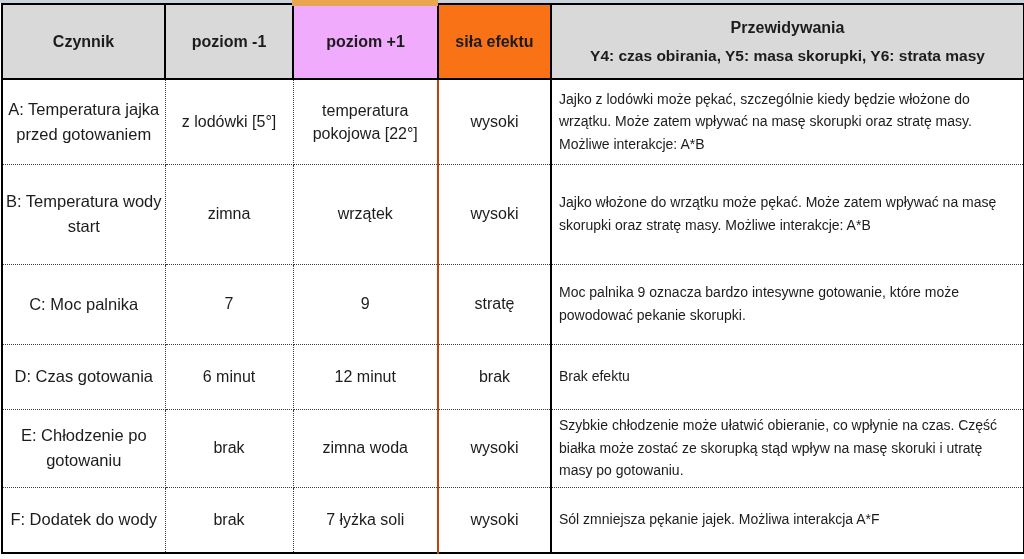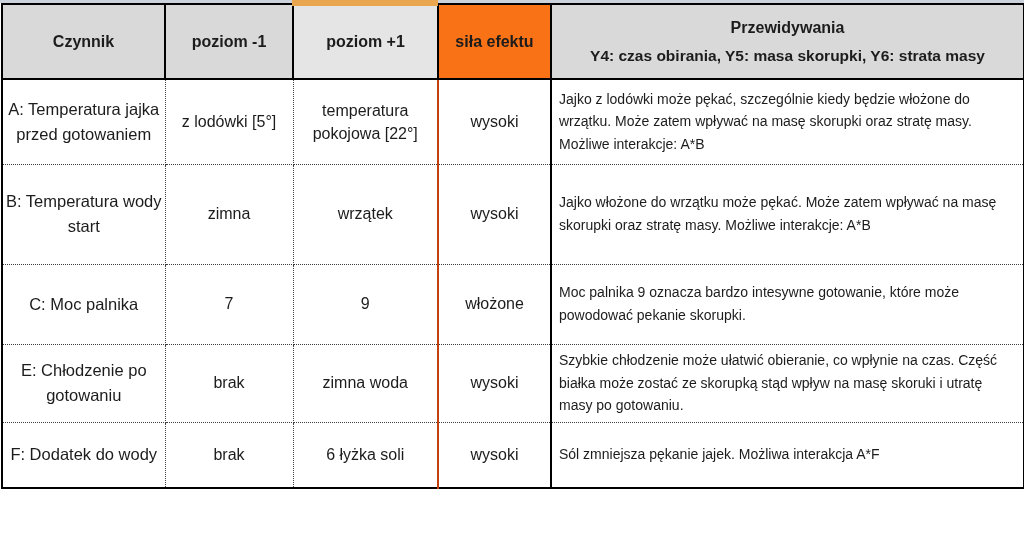--- a/index.html
+++ b/index.html
@@ -41,21 +41,21 @@
       <col style="width:163px">
         <col style="width:128px">
         <col style="width:145px">
         <col style="width:113px">
         <col style="width:473px">
     </colgroup>
     <tbody>
         <tr style="height:75px">
       <th style="background: rgb(217, 217, 217);">Czynnik</th>
       <th style="background: rgb(217, 217, 217);">poziom -1</th>
-      <th style="background: #e5e5e5;">poziom +1</th>
+      <th style="background: #f0abfc;">poziom +1</th>
       <th style="background: #f97316;">siła efektu</th>
       <th style="background: rgb(217, 217, 217);">
         <div>Przewidywania</div>
         <div class="sub">Y4: czas obirania, Y5: masa skorupki, Y6: strata masy</div>
       </th>
     </tr>
 
     <tr style="height:85px">
       <td class="factor">A: Temperatura jajka przed gotowaniem</td>
       <td>z lodówki [5°]</td>
@@ -69,35 +69,42 @@
       <td>zimna</td>
       <td>wrzątek</td>
       <td class="effect">wysoki</td>
       <td class="pred">Jajko włożone do wrzątku może pękać. Może zatem wpływać na masę skorupki oraz stratę masy. Możliwe interakcje: A*B</td>
     </tr>
 
     <tr style="height:80px">
       <td class="factor">C: Moc palnika</td>
       <td>7</td>
       <td>9</td>
-      <td class="effect">włożone</td>
+      <td class="effect">stratę</td>
       <td class="pred">Moc palnika 9 oznacza bardzo intesywne gotowanie, które może powodować pekanie skorupki.</td>
     </tr>
 
+    <tr style="height:65px">
+      <td class="factor">D: Czas gotowania</td>
+      <td>6 minut</td>
+      <td>12 minut</td>
+      <td class="effect">brak</td>
+      <td class="pred">Brak efektu</td>
+    </tr>
 
     <tr style="height:78px">
       <td class="factor">E: Chłodzenie po gotowaniu</td>
       <td>brak</td>
       <td>zimna woda</td>
       <td class="effect">wysoki</td>
       <td class="pred">Szybkie chłodzenie może ułatwić obieranie, co wpłynie na czas. Część białka może zostać ze skorupką stąd wpływ na masę skoruki i utratę masy po gotowaniu.</td>
     </tr>
 
     <tr style="height:66px">
       <td class="factor">F: Dodatek do wody</td>
       <td>brak</td>
-      <td>6 łyżka soli</td>
+      <td>7 łyżka soli</td>
       <td class="effect">wysoki</td>
       <td class="pred">Sól zmniejsza pękanie jajek. Możliwa interakcja A*F</td>
     </tr>
   </tbody>
     </table>
 </div>
 
 </body></html>

